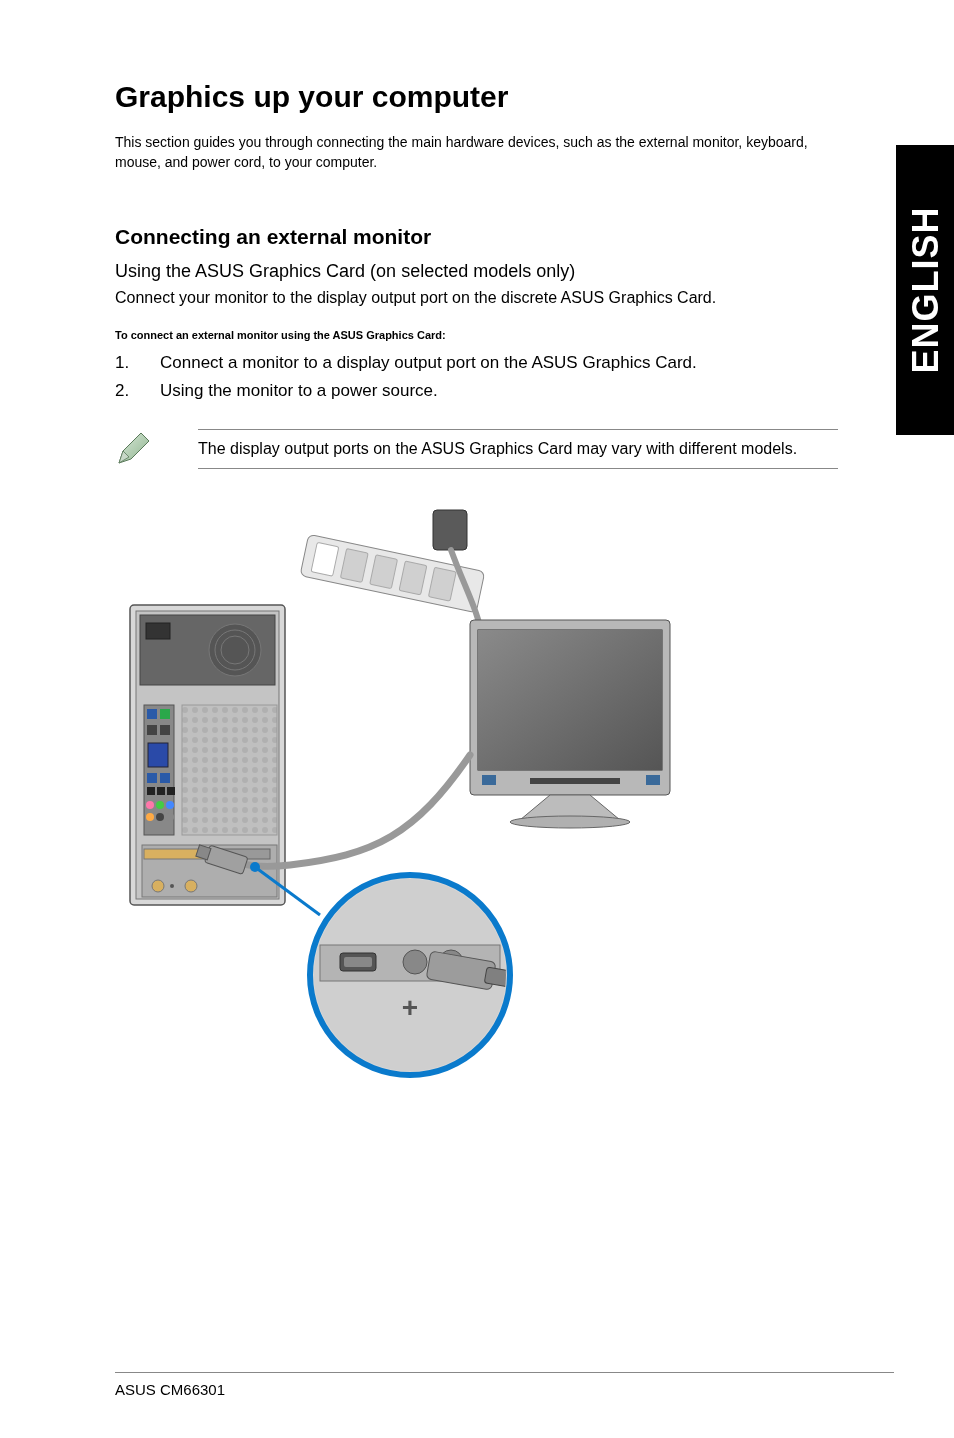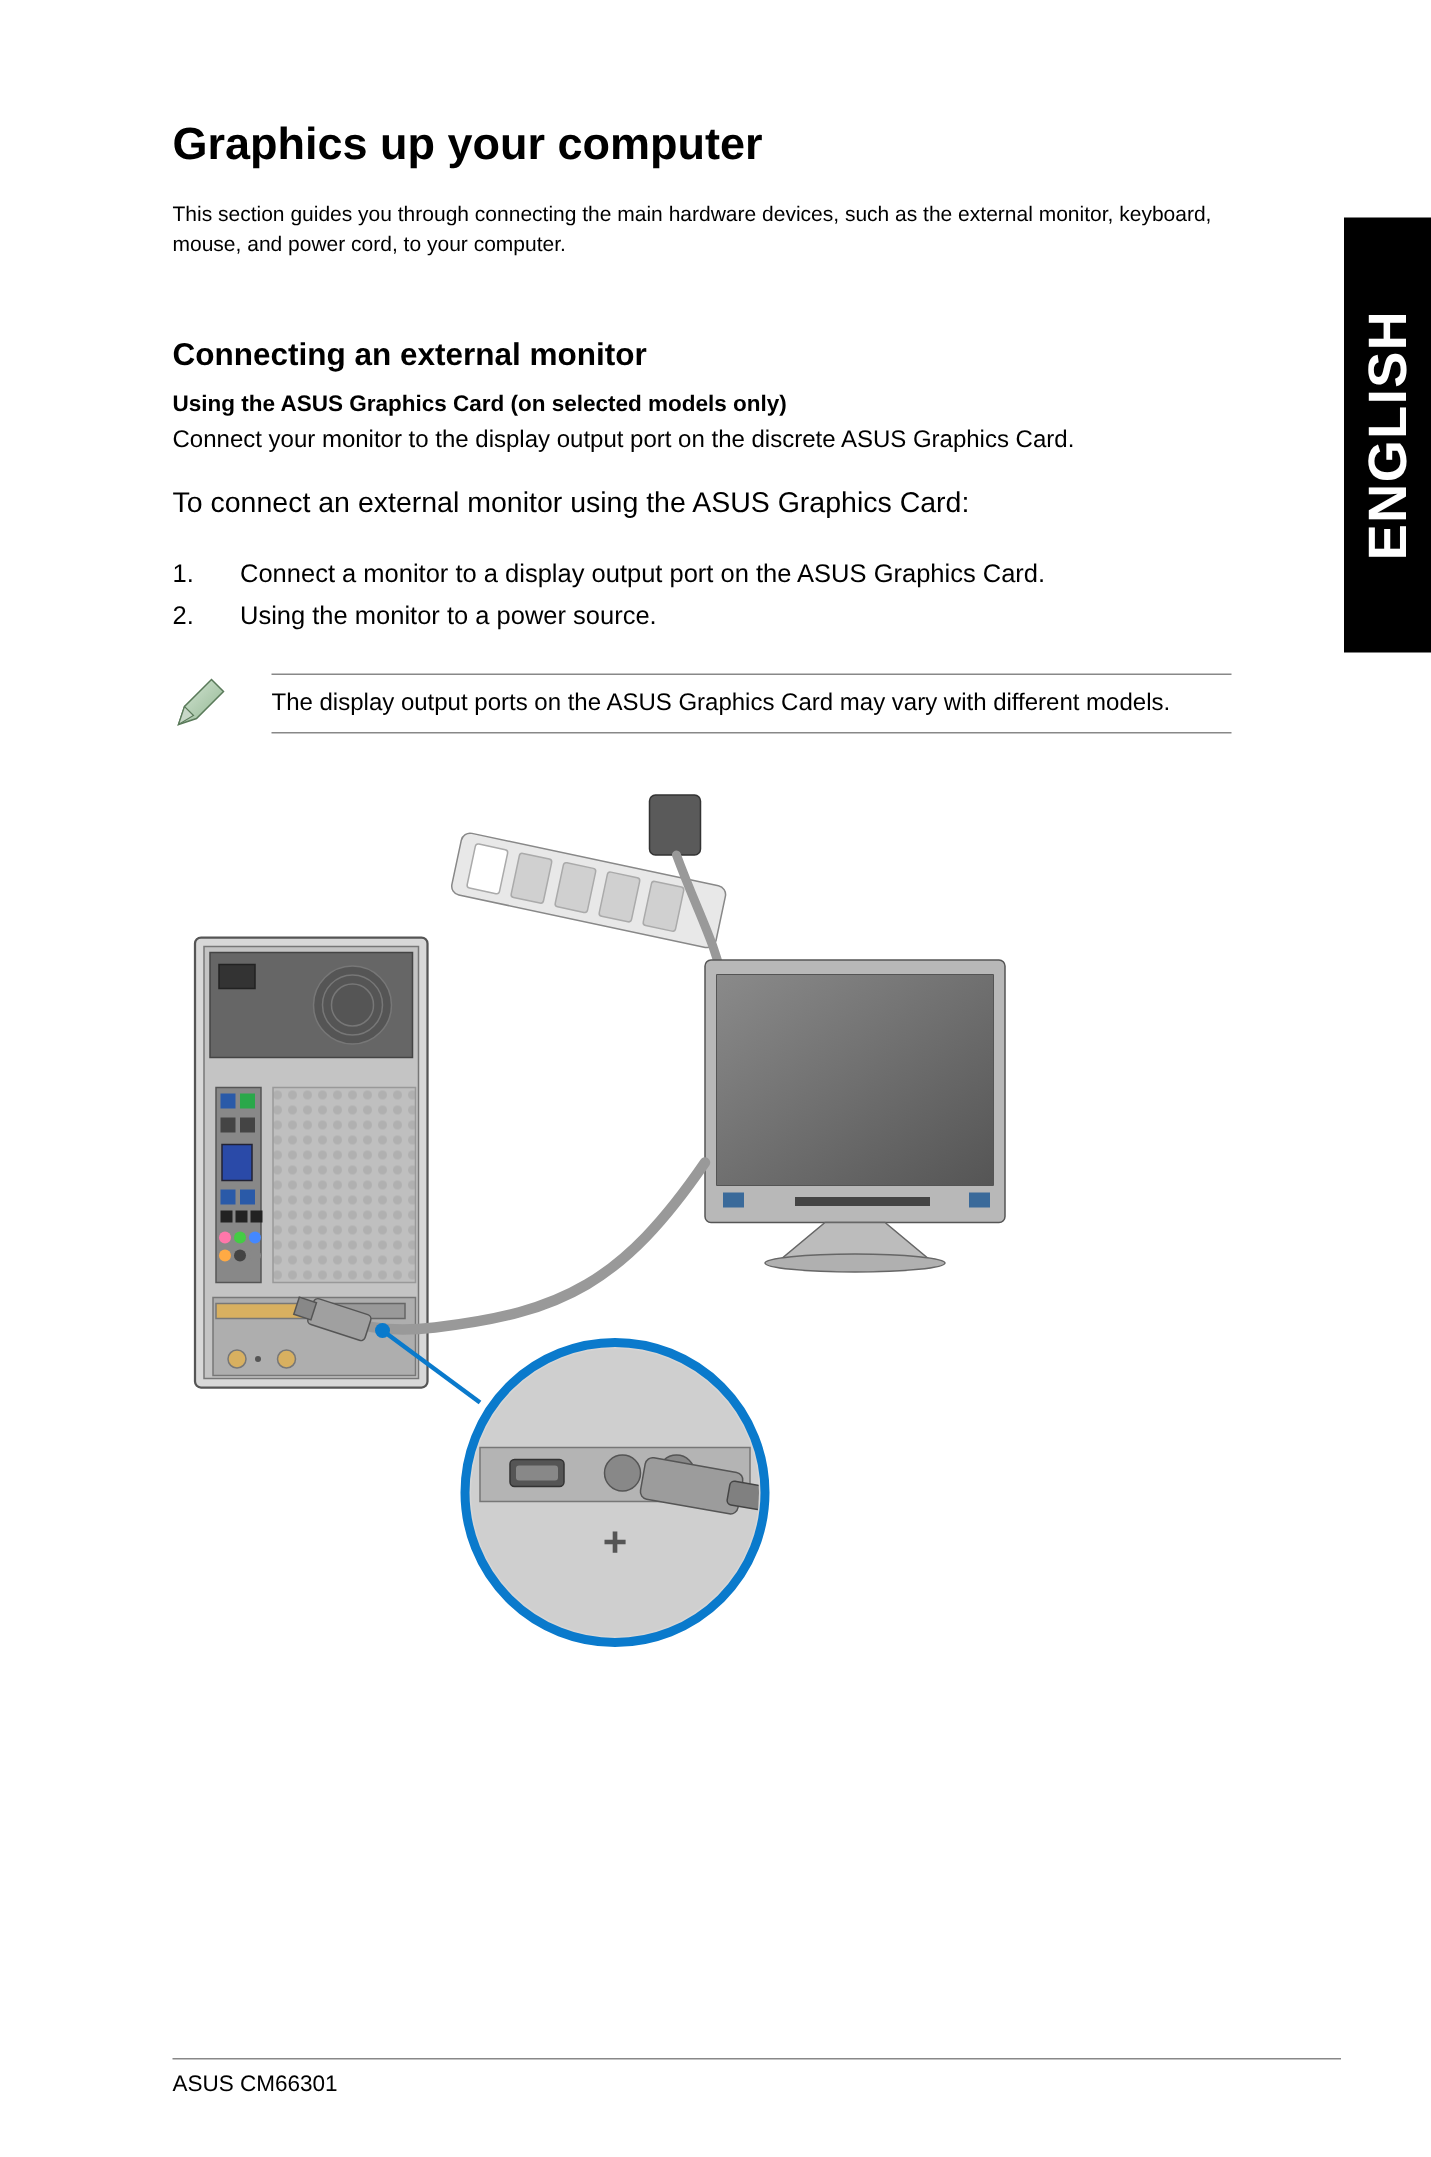--- a/index.html
+++ b/index.html
@@ -45,51 +45,51 @@
     line-height: 1.45;
     margin-bottom: 52px;
     max-width: 720px;
   }
   h2 {
     font-size: 21px;
     font-weight: bold;
     margin-bottom: 12px;
   }
   h3 {
-    font-size: 15px;
-    font-weight: bold;
+    font-size: 18px;
+    font-weight: normal;
     margin-bottom: 7px;
   }
   .body-text {
     font-size: 16px;
     margin-bottom: 22px;
     max-width: 720px;
   }
   .procedure-title {
-    font-size: 19px;
-    font-weight: normal;
-    margin-bottom: 26px;
+    font-size: 11px;
+    font-weight: bold;
+    margin-bottom: 12px;
   }
   ol.steps {
     list-style: none;
     font-size: 17px;
     margin-bottom: 28px;
   }
   ol.steps li {
     display: flex;
     margin-bottom: 8px;
   }
   ol.steps .num {
     width: 45px;
     flex-shrink: 0;
   }
   .note-row {
     display: flex;
     align-items: center;
-    gap: 30px;
+    gap: 47px;
     margin-bottom: 8px;
   }
   .pencil-icon {
     width: 36px;
     height: 36px;
     flex-shrink: 0;
   }
   .note-box {
     flex: 1;
     border-top: 1px solid #888;

